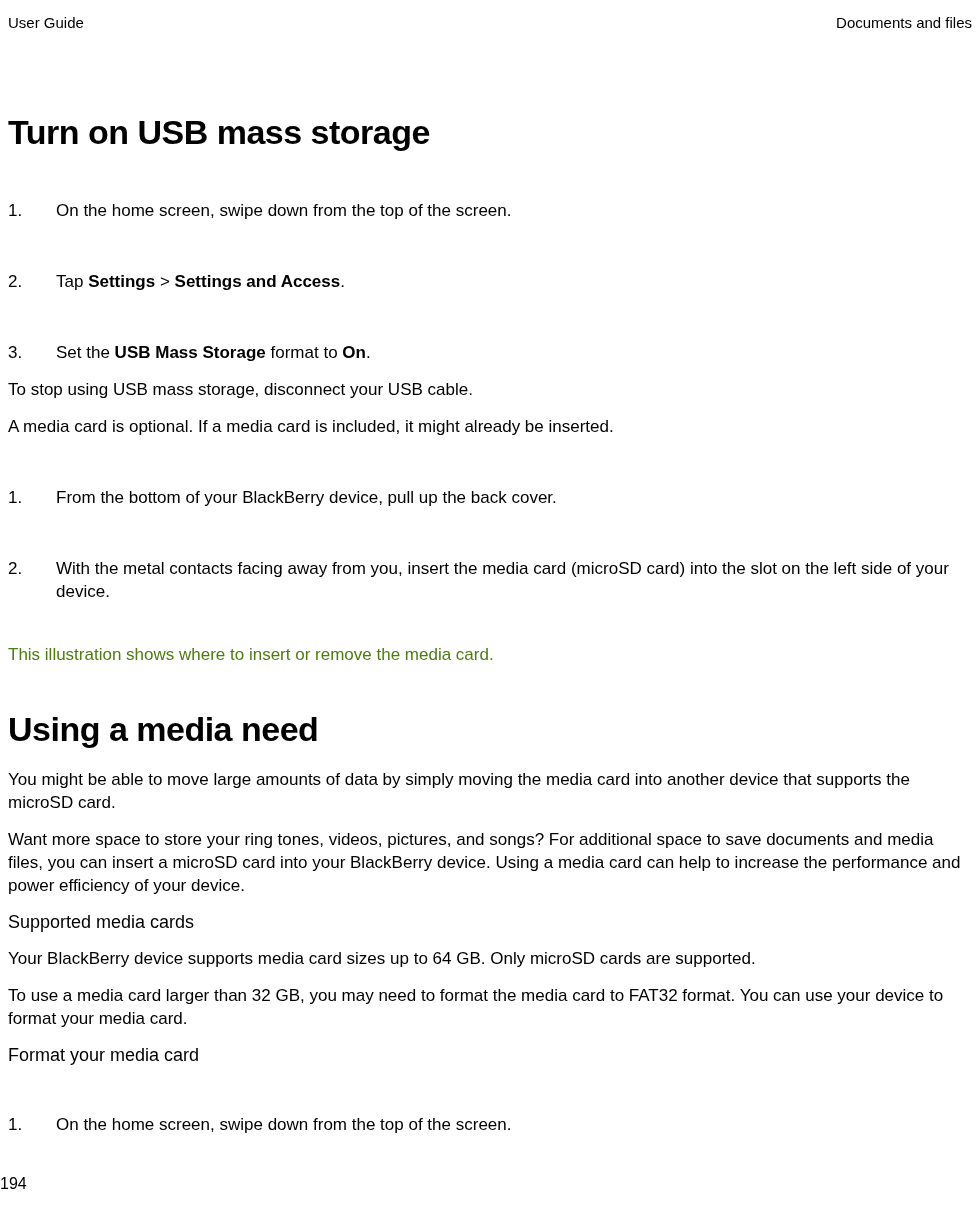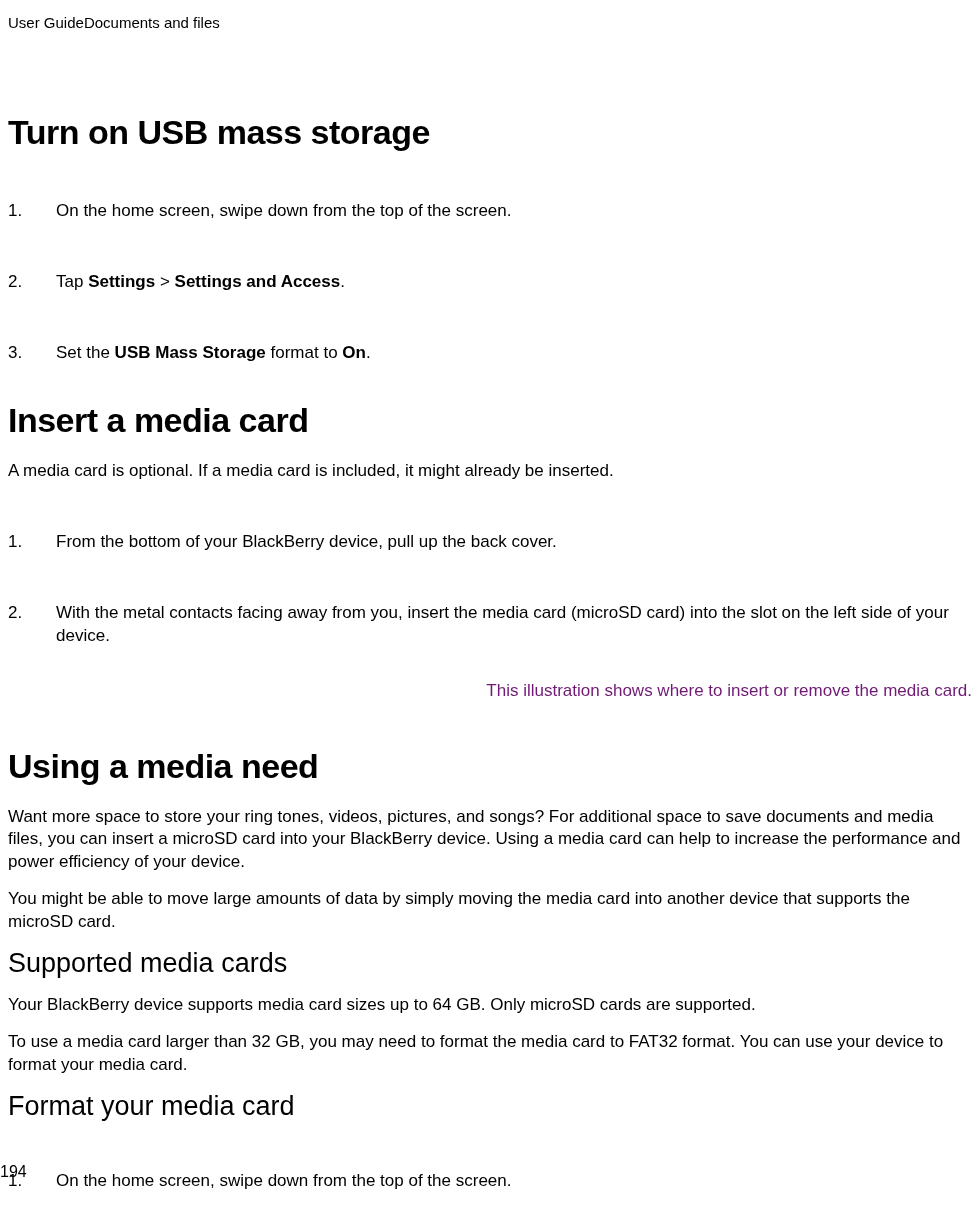--- a/index.html
+++ b/index.html
@@ -11,34 +11,35 @@
       font-family: Arial, Helvetica, sans-serif;
       width: 980px;
       height: 1213px;
       background: #fff;
       color: #000;
       position: relative;
       padding: 14px 8px 0 8px;
     }
     .header {
       display: flex;
+      justify-content: space-between;
       font-size: 15px;
       margin-bottom: 82px;
     }
     .content {
       padding: 0 0 0 0;
     }
     h1 {
       font-size: 34px;
       font-weight: 700;
       margin-bottom: 20px;
       letter-spacing: -0.5px;
     }
     h2 {
-      font-size: 27px;
+      font-size: 18px;
       font-weight: 400;
       margin-bottom: 15px;
     }
     p {
       font-size: 17px;
       line-height: 1.35;
       margin-bottom: 14px;
     }
     ol {
       list-style: none;
@@ -54,29 +55,29 @@
       margin-bottom: 7px;
       margin-top: 48px;
     }
     ol li::before {
       content: counter(item) ".";
       position: absolute;
       left: 0;
       top: 0;
     }
     .illustration-caption {
-      text-align: right;
-      color: #701a75;
+      text-align: left;
+      color: #4d7c0f;
       font-size: 17px;
-      margin-top: 32px;
+      margin-top: 40px;
       margin-bottom: 44px;
     }
     .page-number {
       position: absolute;
-      bottom: 32px;
+      bottom: 20px;
       left: 0;
       font-size: 16px;
     }
     .section-gap {
       margin-top: 36px;
     }
     strong {
       font-weight: bold;
     }
   </style>
@@ -89,32 +90,32 @@
 </div>
 
 <div class="content">
 
   <h1>Turn on USB mass storage</h1>
   <ol>
     <li>On the home screen, swipe down from the top of the screen.</li>
     <li><span>Tap </span><strong>Settings</strong><span> &gt; </span><strong>Settings and Access</strong><span>.</span></li>
     <li><span>Set the </span><strong>USB Mass Storage</strong><span> format to </span><strong>On</strong><span>.</span></li>
   </ol>
+  <p>To stop using USB mass storage, disconnect your USB cable.</p>
 
-  <h1 class="section-gap">Insert a media card</h1>
   <p>A media card is optional. If a media card is included, it might already be inserted.</p>
   <ol>
     <li>From the bottom of your BlackBerry device, pull up the back cover.</li>
     <li>With the metal contacts facing away from you, insert the media card (microSD card) into the slot on the left side of your device.</li>
   </ol>
   <p class="illustration-caption">This illustration shows where to insert or remove the media card.</p>
 
   <h1>Using a media need</h1>
+  <p>You might be able to move large amounts of data by simply moving the media card into another device that supports the microSD card.</p>
   <p>Want more space to store your ring tones, videos, pictures, and songs? For additional space to save documents and media files, you can insert a microSD card into your BlackBerry device. Using a media card can help to increase the performance and power efficiency of your device.</p>
-  <p>You might be able to move large amounts of data by simply moving the media card into another device that supports the microSD card.</p>
 
   <h2>Supported media cards</h2>
   <p>Your BlackBerry device supports media card sizes up to 64 GB. Only microSD cards are supported.</p>
   <p>To use a media card larger than 32 GB, you may need to format the media card to FAT32 format. You can use your device to format your media card.</p>
 
   <h2>Format your media card</h2>
   <ol>
     <li>On the home screen, swipe down from the top of the screen.</li>
   </ol>
 

